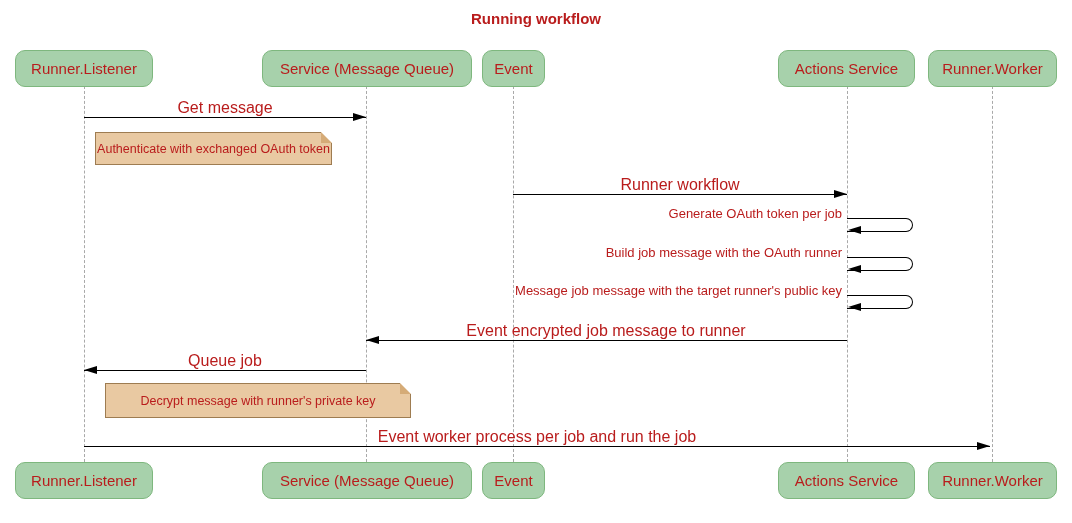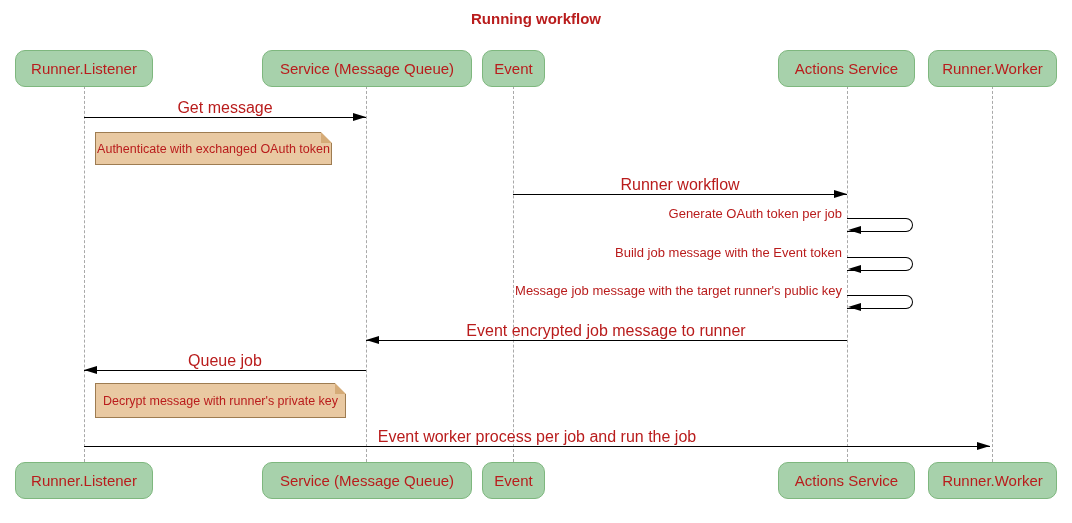--- a/index.html
+++ b/index.html
@@ -103,37 +103,37 @@
   </div>
 
   <div class="msg-label" style="left:680px;top:178px">Runner workflow</div>
   <div class="msg-line" style="left:513px;top:194px;width:334px"></div>
   <div class="head-right" style="left:834px;top:190px"></div>
 
   <div class="self-label" style="left:842px;top:207px">Generate OAuth token per job</div>
   <div class="self-loop" style="left:847px;top:218px"></div>
   <div class="head-left" style="left:848px;top:226px"></div>
 
-  <div class="self-label" style="left:842px;top:246px">Build job message with the Event token</div>
+  <div class="self-label" style="left:842px;top:246px">Build job message with the OAuth runner</div>
   <div class="self-loop" style="left:847px;top:257px"></div>
   <div class="head-left" style="left:848px;top:265px"></div>
 
   <div class="self-label" style="left:842px;top:284px">Message job message with the target runner's public key</div>
   <div class="self-loop" style="left:847px;top:295px"></div>
   <div class="head-left" style="left:848px;top:303px"></div>
 
   <div class="msg-label" style="left:606px;top:324px">Event encrypted job message to runner</div>
   <div class="msg-line" style="left:366px;top:340px;width:481px"></div>
   <div class="head-left" style="left:366px;top:336px"></div>
 
   <div class="msg-label" style="left:225px;top:354px">Queue job</div>
   <div class="msg-line" style="left:84px;top:370px;width:282px"></div>
   <div class="head-left" style="left:84px;top:366px"></div>
 
-  <div class="note" style="left:95px;top:383px;width:251px;height:35px">
+  <div class="note" style="left:105px;top:383px;width:306px;height:35px">
     <div class="note-fold"></div>
     <span>Decrypt message with runner's private key</span>
   </div>
 
   <div class="msg-label" style="left:537px;top:430px">Event worker process per job and run the job</div>
   <div class="msg-line" style="left:84px;top:446px;width:906px"></div>
   <div class="head-right" style="left:977px;top:442px"></div>
 
   <div class="participant" style="left:15px;top:462px;width:138px">Runner.Listener</div>
   <div class="participant" style="left:262px;top:462px;width:210px">Service (Message Queue)</div>

